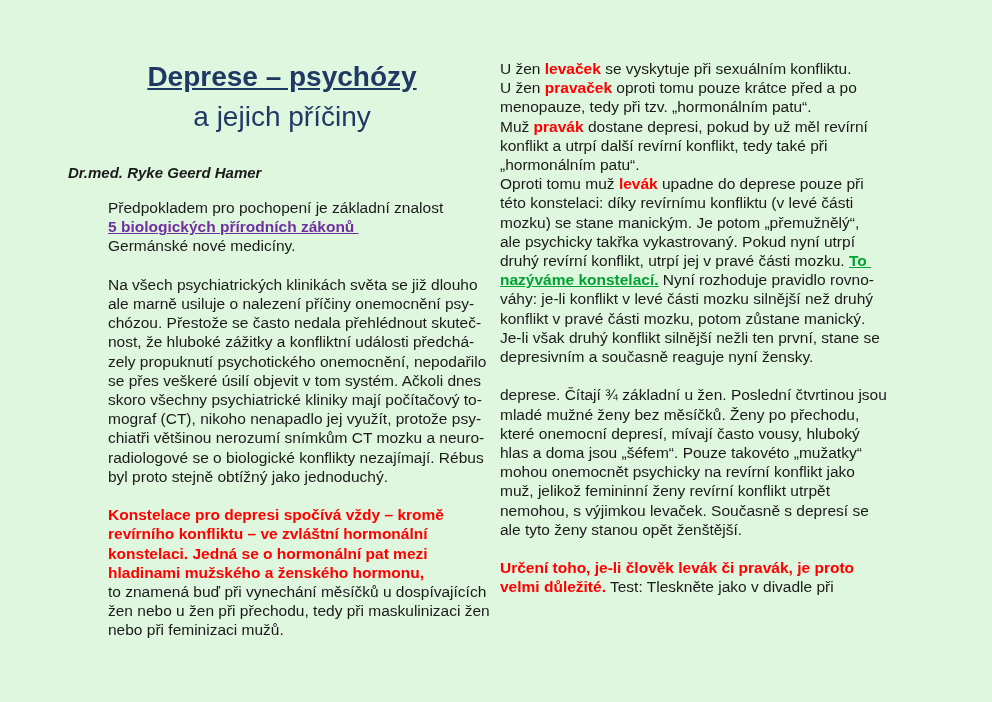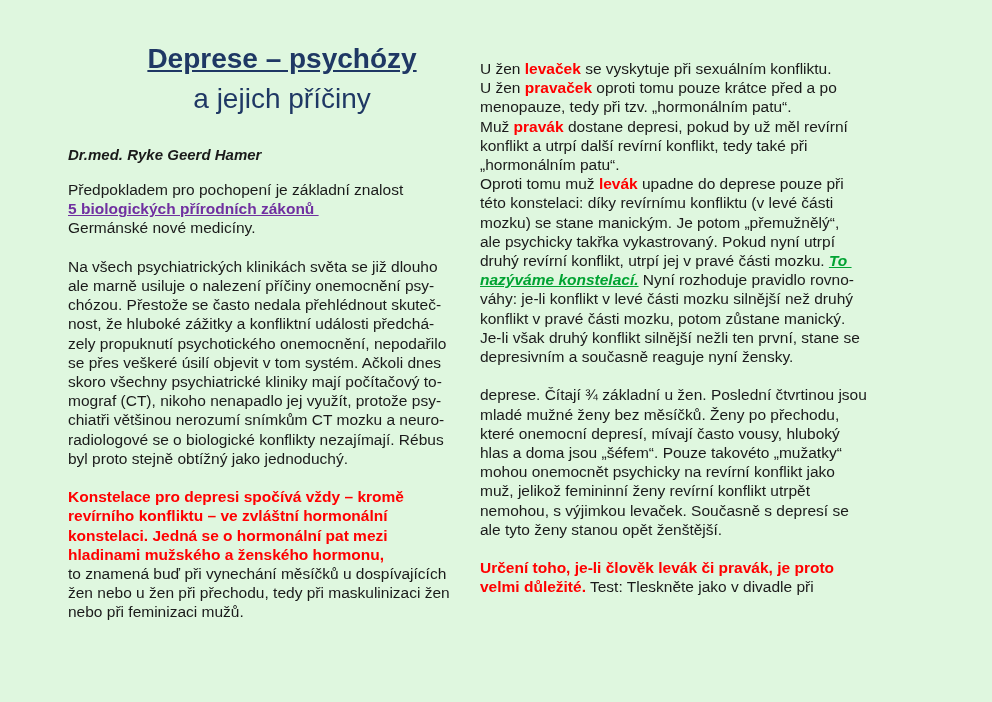--- a/index.html
+++ b/index.html
@@ -4,22 +4,22 @@
 <style>
   html, body { margin: 0; padding: 0; }
   .slide {
     position: relative;
     width: 992px;
     height: 702px;
     background: var(--page-background, #dff7df);
     font-family: "Liberation Sans", sans-serif;
     overflow: hidden;
   }
-  .col-left  { position: absolute; left: 68px;  top: 42px; width: 428px; }
-  .col-right { position: absolute; left: 480px; top: 59px; width: 452px; }
+  .col-left  { position: absolute; left: 68px;  top: 60px; width: 428px; }
+  .col-right { position: absolute; left: 500px; top: 59px; width: 452px; }
 
   .title {
     font-size: 28px;
     font-weight: bold;
     text-decoration: underline;
     color: var(--title-navy, #1f3864);
     text-align: center;
     line-height: 34px;
   }
   .subtitle {
@@ -31,32 +31,32 @@
     margin-top: 6px;
   }
   .author {
     font-size: 15px;
     font-weight: bold;
     font-style: italic;
     color: var(--body-text, #1a1a1a);
     line-height: 19px;
     margin-top: 29px;
   }
-  .paragraphs.after-author { margin-top: 16px; }
+  .paragraphs.after-author { margin-top: 16px; margin-left: 40px; }
 
   .para + .para { margin-top: 19.2px; }
   .line {
     font-size: 15.5px;
     line-height: 19.2px;
     white-space: pre;
   }
   .seg-body  { color: var(--body-text, #1a1a1a); }
   .seg-red   { color: var(--emphasis-red, #ff0000); font-weight: bold; }
   .seg-link  { color: var(--link-purple, #7030a0); font-weight: bold; text-decoration: underline; cursor: pointer; }
-  .seg-green { color: var(--highlight-green, #00a332); font-weight: bold; text-decoration: underline; font-style: italic; }
+  .seg-green { color: var(--highlight-green, #00a332); font-weight: bold; text-decoration: underline; }
 </style>
 </head>
 <body>
 
 <div class="slide">
   <div class="col-left">
     <div class="title">Deprese – psychózy</div>
     <div class="subtitle">a jejich příčiny</div>
     <div class="author">Dr.med. Ryke Geerd Hamer</div>
     <div class="paragraphs after-author">

